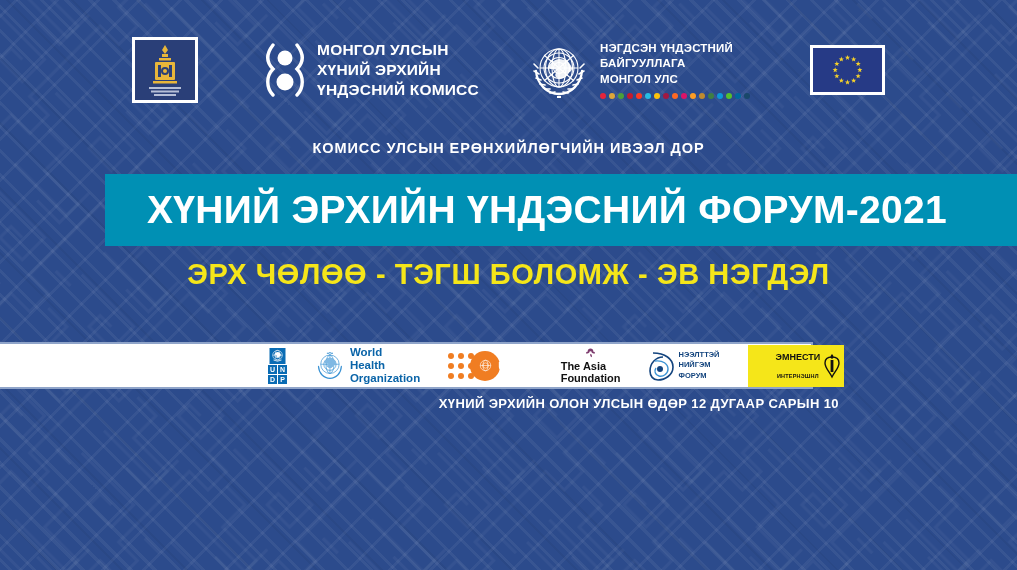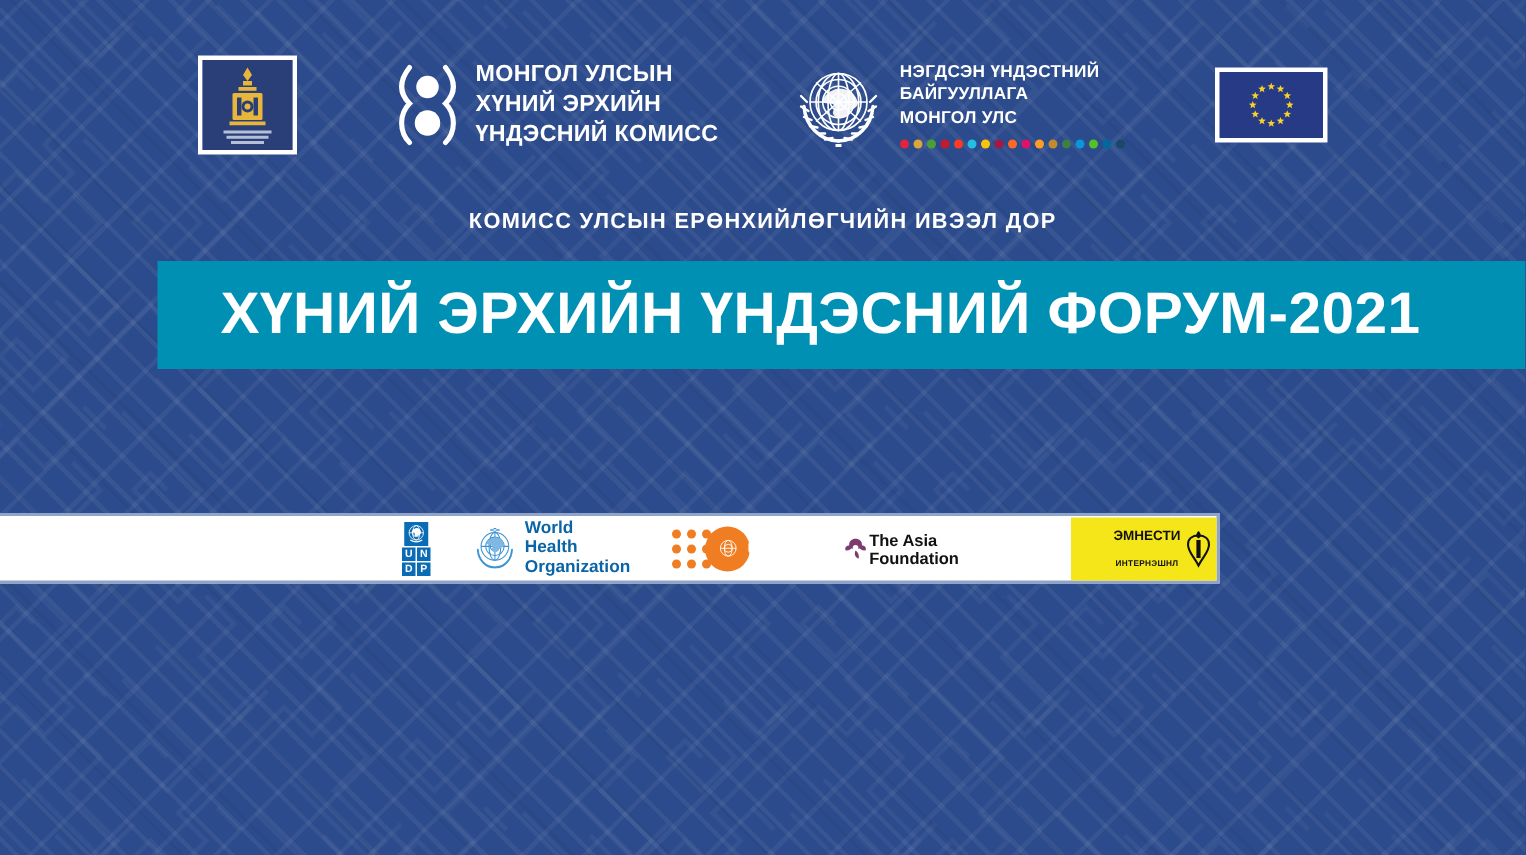--- a/index.html
+++ b/index.html
@@ -203,21 +203,21 @@
     margin-left: -2px; letter-spacing: -0.2px;
   }
 
   
   #who-text {
     color: #0a64a8; font-weight: 700; font-size: 11.5px;
     line-height: 1.12; margin-left: 5px; white-space: pre-line;
   }
 
   
-  #asiafdn { align-items: center; }
+  #asiafdn { flex-direction: column; align-items: center; }
   #asiafdn-text { color: #111111; font-weight: 700; font-size: 11px; margin-top: 2px; }
 
   
   #osf-text {
     color: #13447e; font-weight: 700; font-size: 7.5px;
     line-height: 1.35; margin-left: 4px; white-space: pre-line;
   }
 
   
   #amnesty { align-items: center; background: #f5e619; padding: 3px 4px; }
@@ -386,20 +386,21 @@
     </div>
 
   </div>
 
   <div id="patronage">КОМИСС УЛСЫН ЕРӨНХИЙЛӨГЧИЙН ИВЭЭЛ ДОР</div>
 
   <div id="title-band">
     <div id="title-text">ХҮНИЙ ЭРХИЙН ҮНДЭСНИЙ ФОРУМ-2021</div>
   </div>
 
+  <div id="slogan">ЭРХ ЧӨЛӨӨ - ТЭГШ БОЛОМЖ - ЭВ НЭГДЭЛ</div>
 
   <div id="partner-bar">
     <div id="partner-logos">
 
       <div class="partner" id="undp">
         <svg width="17" height="17" viewBox="0 0 20 20">
           <rect width="20" height="20" fill="#0a6cb4"></rect>
           <g fill="none" stroke="#ffffff" stroke-width="0.7">
             <circle cx="10" cy="9" r="6"></circle>
               <circle cx="10" cy="9" r="3.2"></circle>
@@ -474,30 +475,41 @@
             <path d="M11 1 c3 0 5 2 5 4.5 C16 8 14 9 11 9 C8 9 6 8 6 5.5 C6 3 8 1 11 1z"></path>
             <path d="M3 8 c1.5 -2 4 -2.5 6 -1 c-1 2 -3.5 3.5 -6 3z"></path>
             <path d="M19 8 c-1.5 -2 -4 -2.5 -6 -1 c1 2 3.5 3.5 6 3z"></path>
             <path d="M11 10 c2 1.5 3 4 2.5 6.5 c-2.5 -0.5 -4 -3 -2.5 -6.5z"></path>
           </g>
           <circle cx="11" cy="8" r="2.2" fill="#ffffff"></circle>
         </svg>
         <div id="asiafdn-text">The Asia Foundation</div>
       </div>
 
+      <div class="partner" id="osf">
+        <svg width="26" height="30" viewBox="0 0 26 30">
+          <path d="M4 2 C16 2, 24 8, 24 16 C24 24, 16 29, 9 29 C4 29, 1 25, 1 20 C1 12, 7 6, 14 6" fill="none" stroke="#13447e" stroke-width="1.6"></path>
+          <path d="M6 10 C14 9, 19 13, 19 18 C19 23, 14 26, 10 25 C6 24, 5 20, 7 17" fill="none" stroke="#3b93d4" stroke-width="1.4"></path>
+          <circle cx="11" cy="18" r="3" fill="#13447e"></circle>
+        </svg>
+        <div id="osf-text">НЭЭЛТТЭЙ
+НИЙГЭМ
+ФОРУМ</div>
+      </div>
 
       <div class="partner" id="amnesty">
         <div id="amnesty-text">
           <div>ЭМНЕСТИ</div>
           <div id="amnesty-sub">ИНТЕРНЭШНЛ</div>
         </div>
         <svg width="16" height="26" viewBox="0 0 16 26" style="margin-left:4px">
           <path d="M8 1 C6 3, 6 5, 8 6 C10 5, 10 3, 8 1z" fill="#111"></path>
           <rect x="6.6" y="7" width="2.8" height="12" fill="#111"></rect>
           <path d="M1 10 C1 6, 4 4, 8 4 C12 4, 15 6, 15 10 C15 15, 11 18, 8 24 C5 18, 1 15, 1 10z" fill="none" stroke="#111" stroke-width="1.4"></path>
         </svg>
       </div>
 
     </div>
   </div>
 
+  <div id="date-line">ХҮНИЙ ЭРХИЙН ОЛОН УЛСЫН ӨДӨР 12 ДУГААР САРЫН 10</div>
 
 </div>
 
 </body></html>

